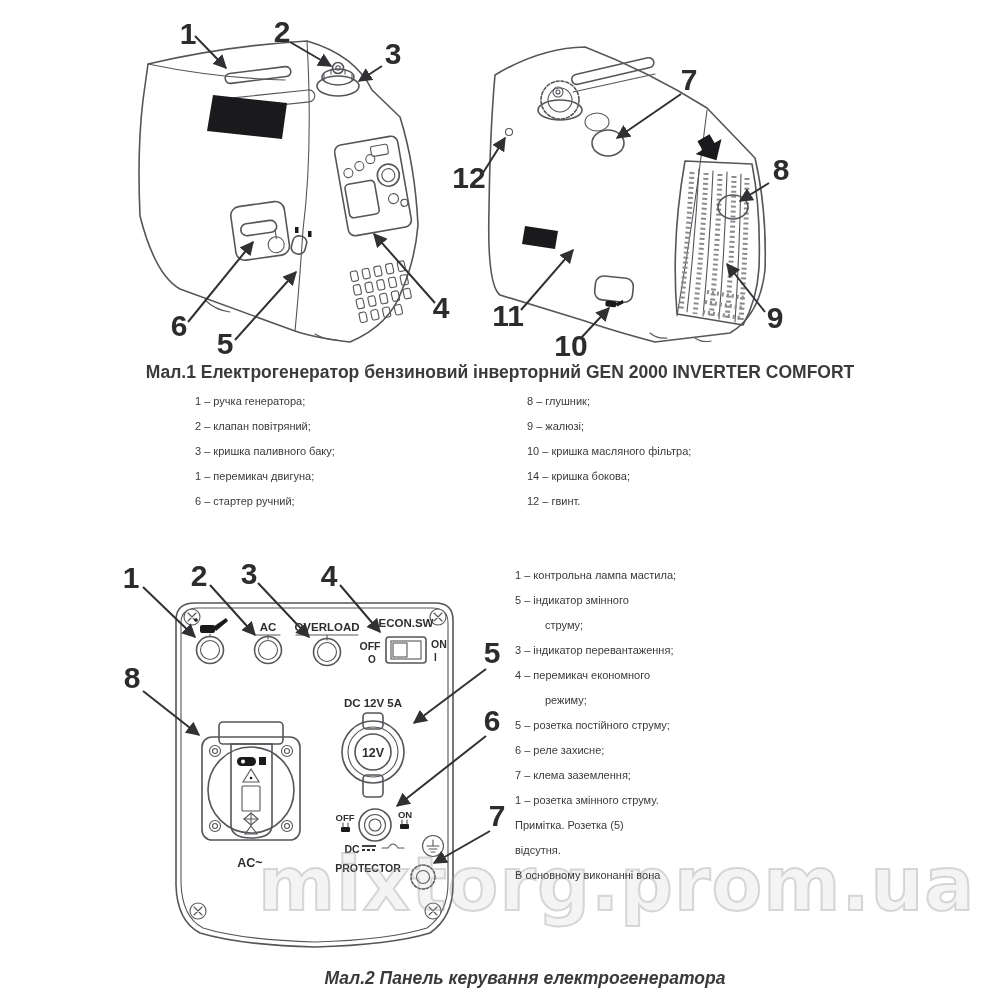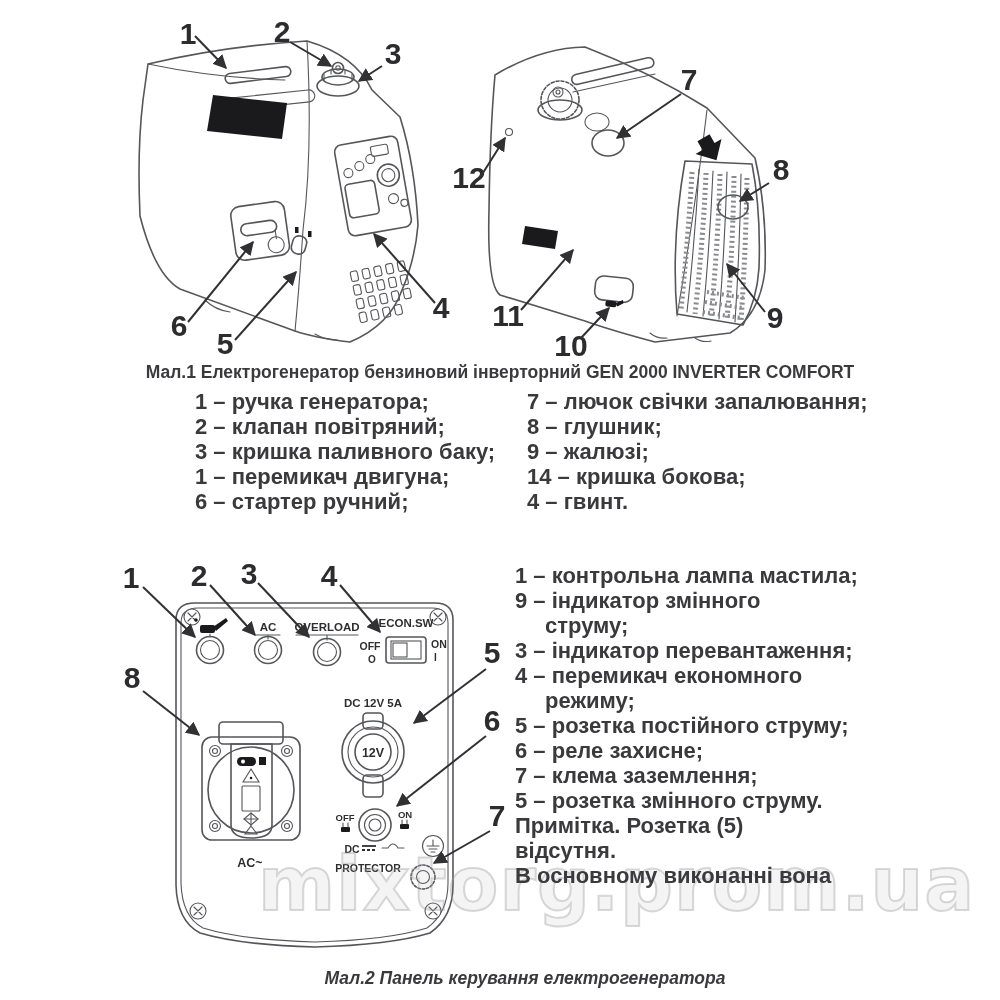--- a/index.html
+++ b/index.html
@@ -6,21 +6,21 @@
   #page{position:relative;width:1000px;height:1000px;background:#ffffff;overflow:hidden;
         font-family:"Liberation Sans","DejaVu Sans",sans-serif;color:#3a3a3c;}
   svg{position:absolute;z-index:1;}
   .stroke{stroke:#55565a;fill:none;stroke-width:1.6;stroke-linecap:round;stroke-linejoin:round;}
   .thin{stroke:#55565a;fill:none;stroke-width:1.1;stroke-linecap:round;}
   .dark{fill:#1a1a1c;stroke:none;}
   .callout-num{font-family:"Liberation Sans",sans-serif;font-size:30px;font-weight:600;fill:#2c2c2e;}
   .callout-line{stroke:#313134;stroke-width:2;fill:none;}
   .panel-label{font-family:"Liberation Sans",sans-serif;font-weight:700;fill:#2e2e30;}
   .caption{position:absolute;left:0;width:1000px;text-align:center;font-size:17.5px;font-weight:700;z-index:3;}
-  .parts-list{position:absolute;z-index:3;font-size:22px;font-weight:700;line-height:25px;white-space:nowrap;}
+  .parts-list{position:absolute;z-index:3;font-size:11px;font-weight:400;line-height:25px;white-space:nowrap;}
   .parts-list div{height:25px;}
   .indent{padding-left:30px;}
   .watermark{position:absolute;left:258px;top:841px;width:760px;z-index:2;
              font-family:"DejaVu Sans",sans-serif;font-size:74px;font-weight:700;letter-spacing:1px;
              color:rgba(150,150,150,0.10);-webkit-text-stroke:2px rgba(155,155,155,0.38);
              pointer-events:none;}
 </style>
 </head>
 <body>
 
@@ -179,25 +179,25 @@
   <div class="caption" style="top:362px;">Мал.1 Електрогенератор бензиновий інверторний GEN 2000 INVERTER COMFORT</div>
 
   <div class="parts-list" style="left:195px;top:389px;">
     <div>1 – ручка генератора;</div>
     <div>2 – клапан повітряний;</div>
     <div>3 – кришка паливного баку;</div>
     <div>1 – перемикач двигуна;</div>
     <div>6 – стартер ручний;</div>
   </div>
   <div class="parts-list" style="left:527px;top:389px;">
-    <div>7 – лючок свічки запалювання;</div>
     <div>8 – глушник;</div>
     <div>9 – жалюзі;</div>
+    <div>10 – кришка масляного фільтра;</div>
     <div>14 – кришка бокова;</div>
-    <div>4 – гвинт.</div>
+    <div>12 – гвинт.</div>
   </div>
 
   <svg style="left:100px;top:555px;" width="412" height="412" viewBox="0 0 412 412">
     <defs>
       <marker id="ah3" viewBox="0 0 10 10" refX="9" refY="5" markerWidth="7" markerHeight="7" orient="auto">
         <path d="M0,0 L10,5 L0,10 z" fill="#313134"></path>
       </marker>
     </defs>
     <g>
       <path class="stroke" stroke-width="2" d="M95,48 L335,48 Q353,48 353,65 L353,330 Q353,362 330,378 Q290,390 215,392 Q140,390 100,378 Q77,366 76,330 L76,65 Q76,48 95,48 Z"></path>
@@ -342,29 +342,29 @@
       <path class="callout-line" d="M386,181 L297,251" marker-end="url(#ah3)"></path>
       <text class="callout-num" x="397" y="271" text-anchor="middle">7</text>
       <path class="callout-line" d="M390,276 L334,308" marker-end="url(#ah3)"></path>
       <text class="callout-num" x="32" y="133" text-anchor="middle">8</text>
       <path class="callout-line" d="M43,136 L99,180" marker-end="url(#ah3)"></path>
     </g>
   </svg>
 
   <div class="parts-list" style="left:515px;top:563px;">
     <div>1 – контрольна лампа мастила;</div>
-    <div>9 – індикатор змінного</div>
+    <div>5 – індикатор змінного</div>
     <div class="indent">струму;</div>
     <div>3 – індикатор перевантаження;</div>
     <div>4 – перемикач економного</div>
     <div class="indent">режиму;</div>
     <div>5 – розетка постійного струму;</div>
     <div>6 – реле захисне;</div>
     <div>7 – клема заземлення;</div>
-    <div>5 – розетка змінного струму.</div>
+    <div>1 – розетка змінного струму.</div>
     <div>Примітка. Розетка (5)</div>
     <div>відсутня.</div>
     <div>В основному виконанні вона</div>
   </div>
 
   <div class="watermark">mixtorg.prom.ua</div>
 
   <div class="caption" style="top:968px;left:50px;width:950px;font-style:italic;">Мал.2 Панель керування електрогенератора</div>
 
 </div>

